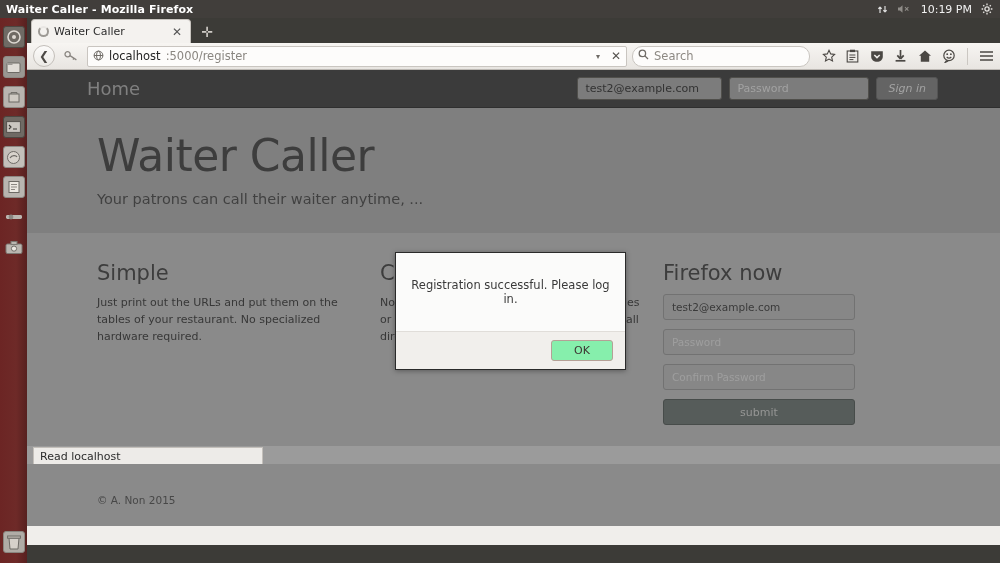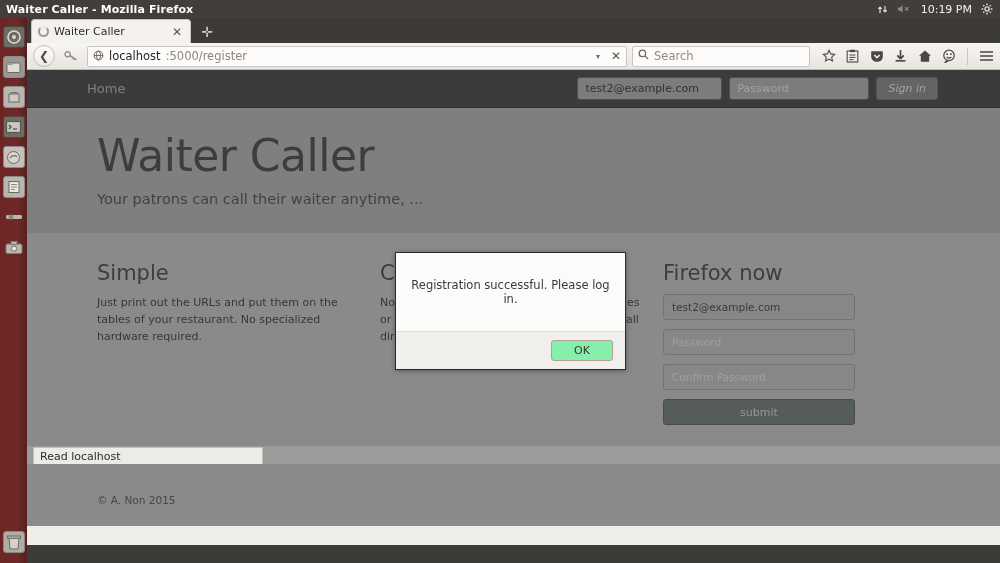--- a/index.html
+++ b/index.html
@@ -98,37 +98,37 @@
     display: flex; align-items: center; padding: 0 5px; gap: 5px;
     font-size: 11.5px; color: #2f2f2f;
   }
   .urlbar .globe { color: #7a766f; font-size: 10px; }
   .url-host { color: #252525; }
   .url-path { color: #8a8680; }
   .urlbar .dropmark { margin-left: auto; color: #6e6a65; font-size: 8px; }
   .urlbar .stop { color: #55524e; font-size: 12px; padding-left: 6px; }
   .searchbar {
     width: 178px; height: 21px; background: #fdfcfb;
-    border: 1px solid #c9c5c0; border-radius: 2px;
+    border: 1px solid #c9c5c0; border-radius: 10px;
     display: flex; align-items: center; padding: 0 5px; gap: 5px;
     font-size: 11.5px; color: #8d8983;
   }
   .tool-icons { display: flex; align-items: center; gap: 9px; padding-left: 6px; color: #4b4844; }
   .tool-icons .ti { width: 15px; height: 15px; display:flex; align-items:center; justify-content:center;}
   .tool-sep { width:1px; height: 17px; background:#cbc7c2; margin: 0 2px;}
 
   
   .page { position: relative; width: 973px; height: 456px; background: #9b9b9b; overflow: hidden; }
 
   .site-nav {
     height: 38px; background: #3b3b3b;
     border-bottom: 1px solid #2c2c2c;
     display: flex; align-items: center; padding: 0 0 0 60px;
   }
-  .site-nav .brandlink { color: #8f8f8f; font-size: 13px; }
+  .site-nav .brandlink { color: #8f8f8f; font-size: 18px; }
   .site-nav .nav-right { margin-left: auto; display: flex; align-items: center; gap: 7px; padding-right: 62px; }
   .nav-input {
     height: 23px; border-radius: 3px; border: 1px solid #55534f;
     background: #8a8a8a; font-size: 11px; color: #2f2f2f;
     display: flex; align-items: center; padding: 0 7px;
   }
   .nav-input.email { width: 145px; color:#303030;}
   .nav-input.pass { width: 140px; color: #b9b9b9; }
   .btn-signin {
     height: 23px; padding: 0 11px; border-radius: 3px;

